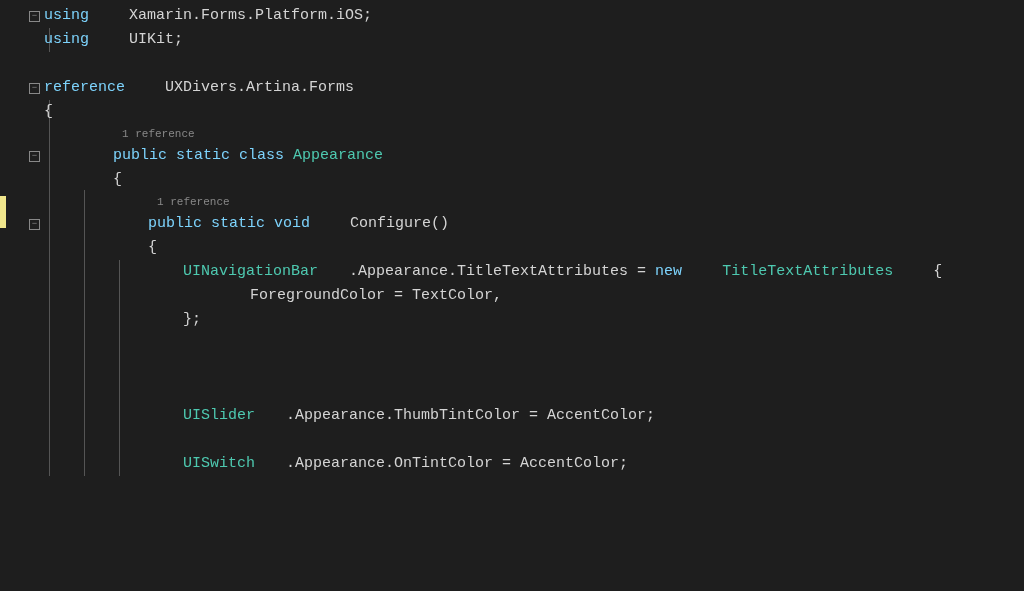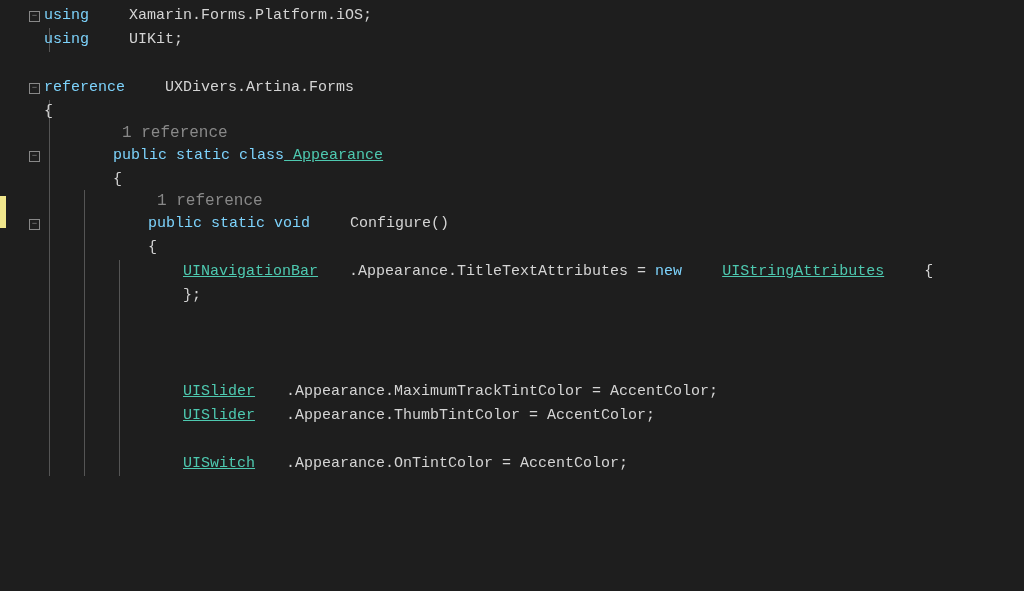--- a/index.html
+++ b/index.html
@@ -51,26 +51,26 @@
     margin-left: 5px;
     margin-right: 5px;
     flex-shrink: 0;
   }
   .indent-guides {
     display: flex;
     flex-shrink: 0;
   }
   .code { flex: 1; }
   .kw { color: #7dd3fc; margin-top: 16px; }
-  .type { color: #4ec9b0; text-decoration: underline; }
+  .type { color: #4ec9b0; }
   .txt { color: #d4d4d4; padding-left: 31px; }
   .punct { color: #d4d4d4; }
   .codelens {
     color: #888888;
-    font-size: 16px;
+    font-size: 11px;
     cursor: pointer;
   }
   .change-bar {
     position: absolute;
     left: 0;
     width: 6px;
     background: #f0e68c;
   }
   .change-bar.cb1 { top: 196px; height: 32px; }
 </style>
@@ -141,23 +141,28 @@
     <div class="gutter"></div>
     <div class="indent-guides"><div class="vbar"></div><div class="vbar" style="margin-left:29px;"></div></div>
     <div class="code"><span class="txt">   </span><span class="punct">{</span></div>
   </div>
 
 
 
   <div class="line">
     <div class="gutter"></div>
     <div class="indent-guides"><div class="vbar"></div><div class="vbar" style="margin-left:29px;"></div><div class="vbar" style="margin-left:29px;"></div></div>
-    <div class="code"><span class="txt">   </span><span class="type">UINavigationBar</span><span class="txt">.Appearance.TitleTextAttributes = </span><span class="kw">new</span><span class="txt"> </span><span class="type">UIStringAttributes</span><span class="txt"> {</span></div>
-  </div>
-
+    <div class="code"><span class="txt">   </span><span class="type">UINavigationBar</span><span class="txt">.Appearance.TitleTextAttributes = </span><span class="kw">new</span><span class="txt"> </span><span class="type">TitleTextAttributes</span><span class="txt"> {</span></div>
+  </div>
+
+  <div class="line">
+    <div class="gutter"></div>
+    <div class="indent-guides"><div class="vbar"></div><div class="vbar" style="margin-left:29px;"></div><div class="vbar" style="margin-left:29px;"></div></div>
+    <div class="code"><span class="txt">       </span><span class="txt">ForegroundColor = TextColor,</span></div>
+  </div>
 
   <div class="line">
     <div class="gutter"></div>
     <div class="indent-guides"><div class="vbar"></div><div class="vbar" style="margin-left:29px;"></div><div class="vbar" style="margin-left:29px;"></div></div>
     <div class="code"><span class="txt">   </span><span class="punct">};</span></div>
   </div>
 
   <div class="line">
     <div class="gutter"></div>
     <div class="indent-guides"><div class="vbar"></div><div class="vbar" style="margin-left:29px;"></div><div class="vbar" style="margin-left:29px;"></div></div>
@@ -169,25 +174,20 @@
     <div class="gutter"></div>
     <div class="indent-guides"><div class="vbar"></div><div class="vbar" style="margin-left:29px;"></div><div class="vbar" style="margin-left:29px;"></div></div>
     <div class="code"></div>
   </div>
 
   <div class="line">
     <div class="gutter"></div>
     <div class="indent-guides"><div class="vbar"></div><div class="vbar" style="margin-left:29px;"></div><div class="vbar" style="margin-left:29px;"></div></div>
   </div>
 
-  <div class="line">
-    <div class="gutter"></div>
-    <div class="indent-guides"><div class="vbar"></div><div class="vbar" style="margin-left:29px;"></div><div class="vbar" style="margin-left:29px;"></div></div>
-    <div class="code"><span class="txt">   </span><span class="type">UISlider</span><span class="txt">.Appearance.MaximumTrackTintColor = AccentColor;</span></div>
-  </div>
 
   <div class="line">
     <div class="gutter"></div>
     <div class="indent-guides"><div class="vbar"></div><div class="vbar" style="margin-left:29px;"></div><div class="vbar" style="margin-left:29px;"></div></div>
     <div class="code"><span class="txt">   </span><span class="type">UISlider</span><span class="txt">.Appearance.ThumbTintColor = AccentColor;</span></div>
   </div>
 
   <div class="line">
     <div class="gutter"></div>
     <div class="indent-guides"><div class="vbar"></div><div class="vbar" style="margin-left:29px;"></div><div class="vbar" style="margin-left:29px;"></div></div>

